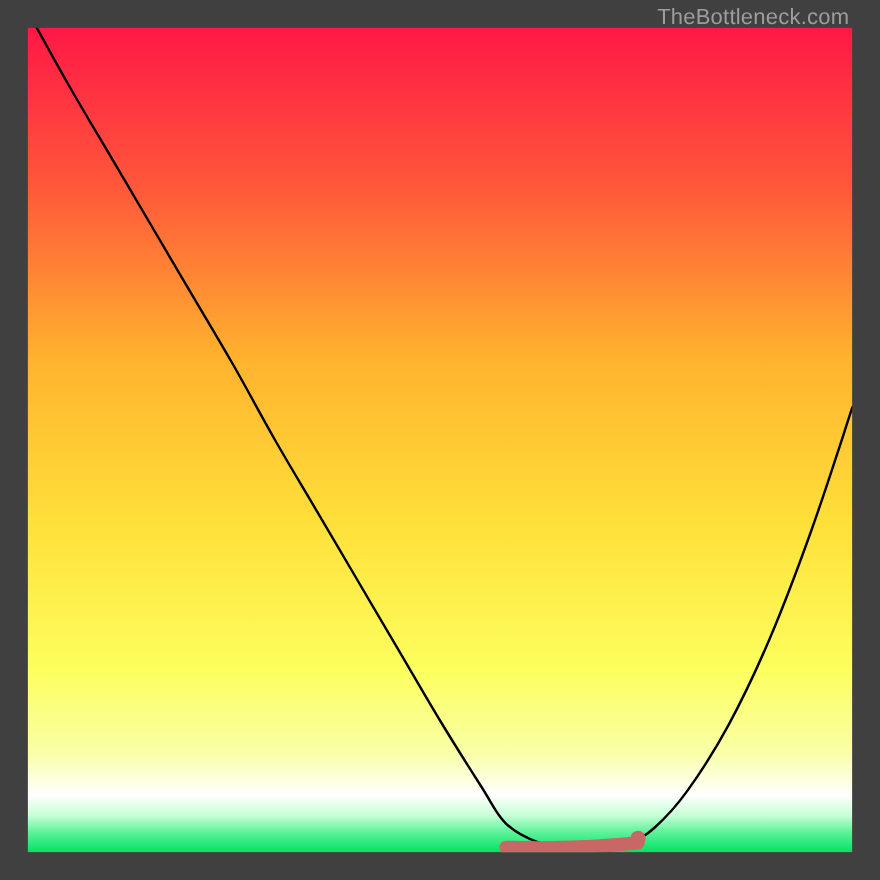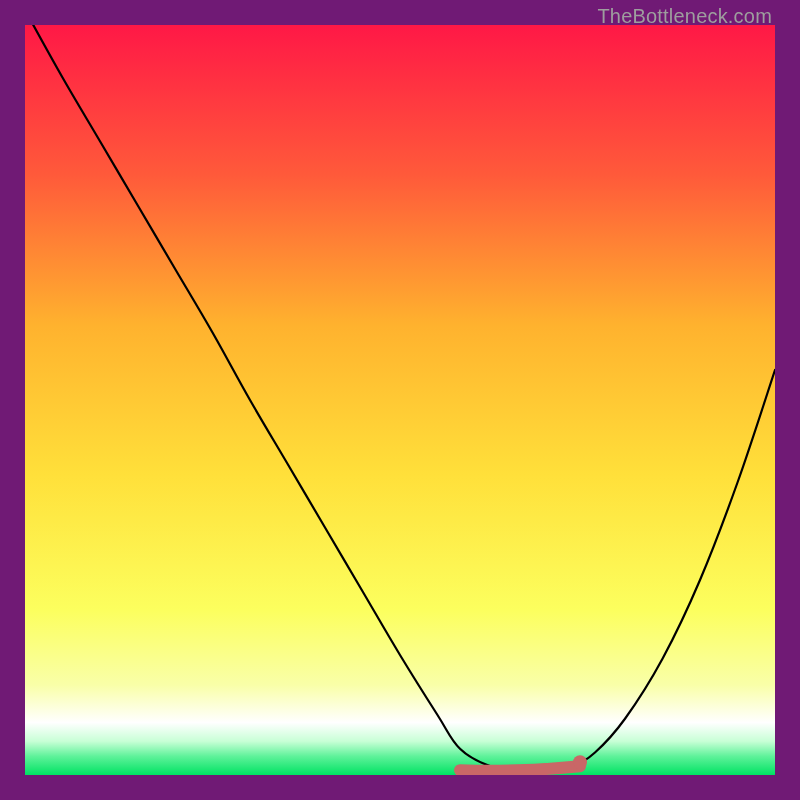--- a/index.html
+++ b/index.html
@@ -7,21 +7,21 @@
     padding: 0;
     width: 800px;
     height: 800px;
     background: #000;
     overflow: hidden;
   }
   .chart-wrap {
     position: relative;
     width: 800px;
     height: 800px;
-    background: #701a75;
+    background: #404040;
     text-decoration: underline;
   }
   .plot-area {
     position: absolute;
     left: 25px;
     top: 25px;
     width: 750px;
     height: 750px;
     overflow: hidden;
   }

